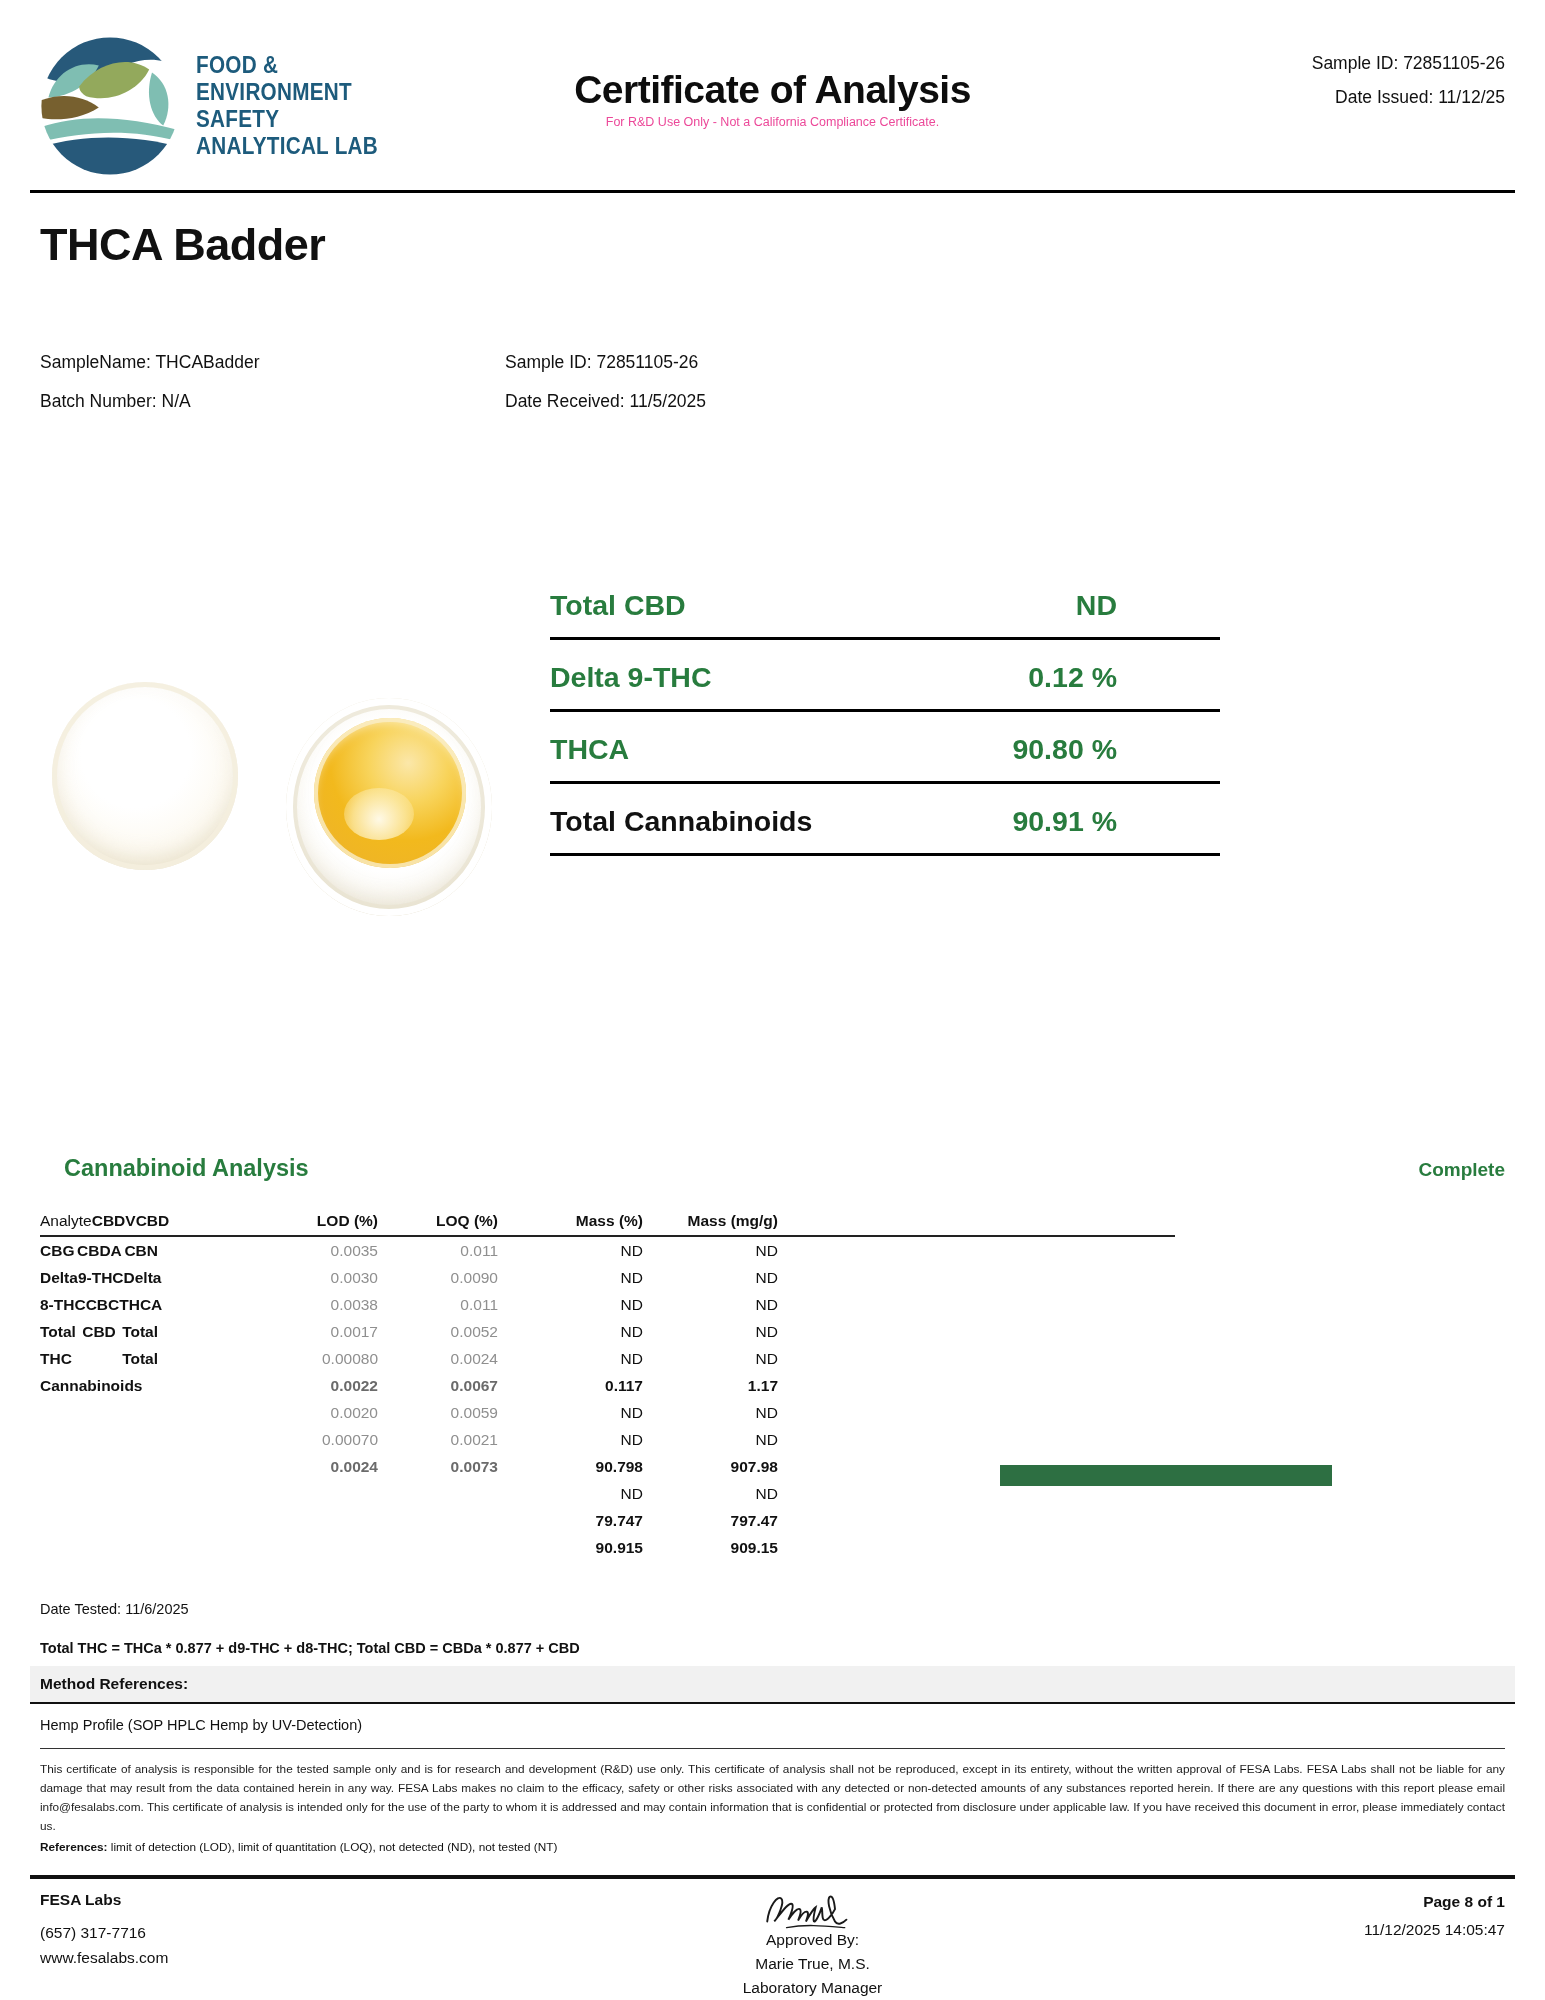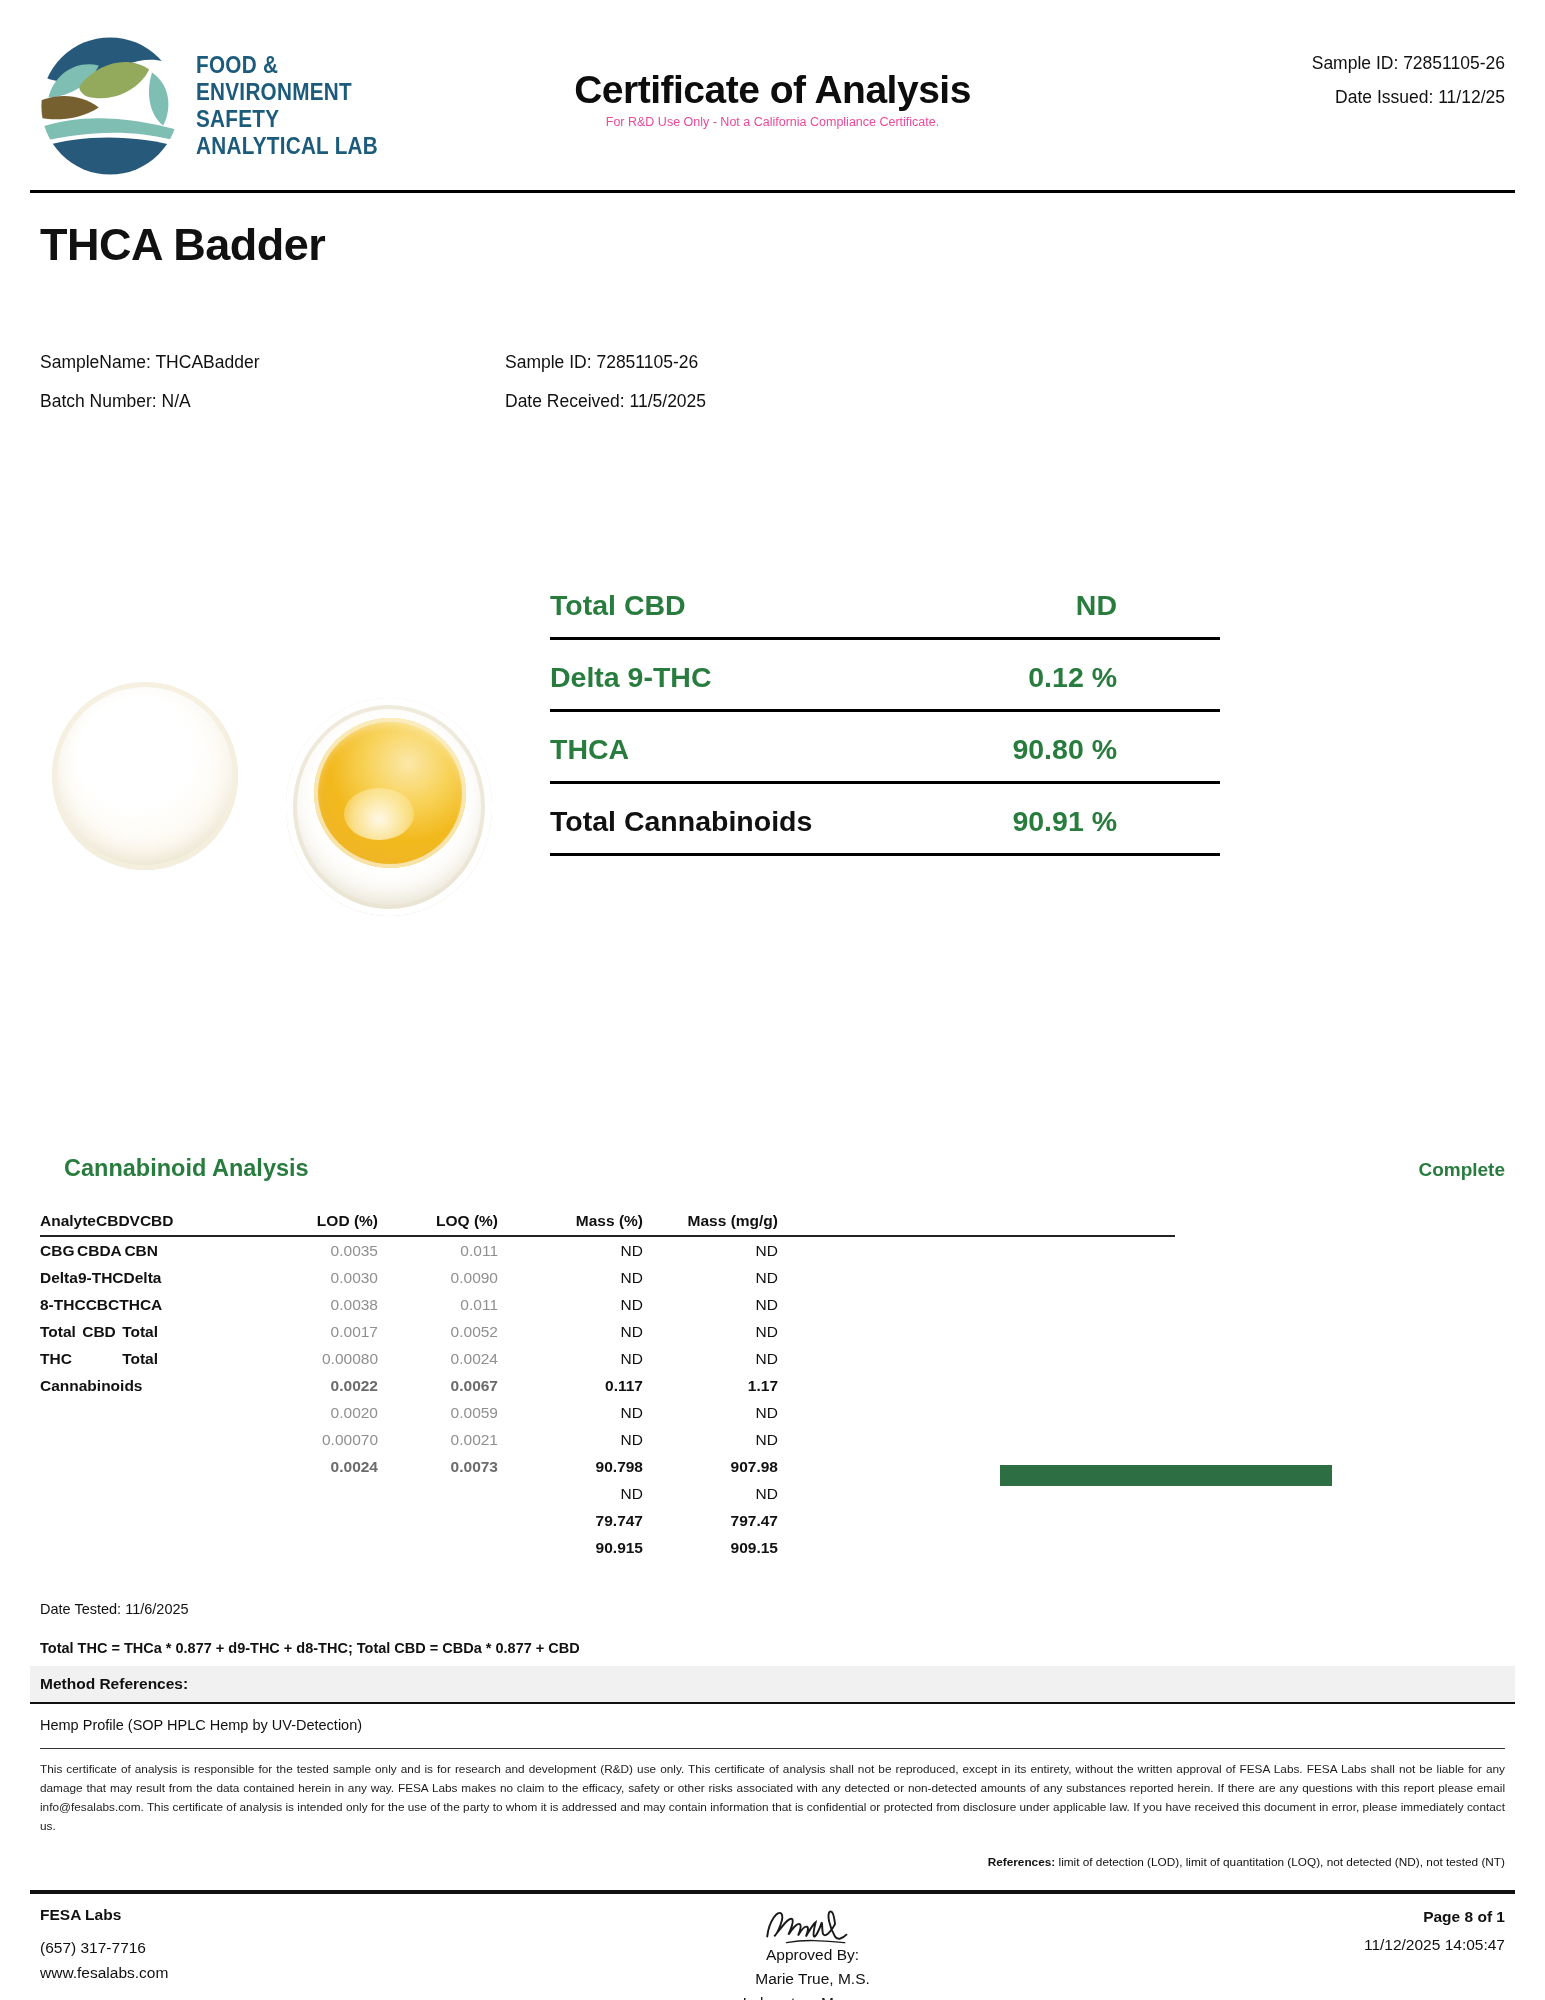--- a/index.html
+++ b/index.html
@@ -50,37 +50,37 @@
   .analysis-head{margin-top:233px;display:flex;justify-content:space-between;align-items:baseline;margin-left:24px;}
   .analysis-title{font-size:23.5px;font-weight:700;}
   .analysis-status{font-size:19px;font-weight:700;}
   .a-table{margin-top:24px;width:1135px;position:relative;font-size:15.5px;}
   .t-head,.t-row{display:grid;grid-template-columns:125px 213px 120px 145px 135px 1fr;height:27px;align-items:center;}
   .t-head{font-weight:700;}
   .t-head{border-bottom:2.5px solid #222;height:29px;}
   .c-analyte{width:118px;display:flex;justify-content:space-between;white-space:nowrap;}
   .c-analyte span{font-weight:700;}
   .c-analyte span.bw{font-weight:700;}
-  .t-head .c-analyte span.bw{font-weight:700;text-align:right;}
+  .t-head .c-analyte span.bw{font-weight:400;text-align:right;}
   .c-lod,.c-loq{text-align:right;color:var(--lod_gray,#8f8f8f);}
   .c-mass,.c-massmg{text-align:right;color:#111;}
   .t-row.bold .c-lod,.t-row.bold .c-loq{color:#6b6b6b;font-weight:700;}
   .t-row.bold .c-mass,.t-row.bold .c-massmg{font-weight:700;}
   .thca-bar{position:absolute;left:960px;top:259px;width:332px;height:21px;background:var(--bar_green,#2d6f42);}
 
   .date-tested{margin-top:40px;font-size:14.5px;}
   .formula{margin-top:23px;font-size:14.5px;font-weight:bold;}
 
   .method-bar{margin:10px -10px 0 -10px;background:var(--method_bar_bg,#f1f1f1);border-bottom:2.5px solid #111;
     height:36px;display:flex;align-items:center;padding-left:10px;font-size:15.5px;font-weight:700;}
   .method-value{margin-top:13px;font-size:14.5px;}
 
   
   .disclaimer{margin-top:15px;border-top:1.5px solid #333;padding-top:11px;font-size:11.8px;line-height:1.62;color:#1c1c1c;text-align:justify;}
-  .references{margin-top:19px;font-size:11.8px;text-align:right;}
+  .references{margin-top:4px;font-size:11.8px;}
   .references b{font-weight:700;}
   .bottom-rule{border-top:4.5px solid #111;margin:21px -10px 0 -10px;}
 
   
   .footer{margin-top:9px;display:grid;grid-template-columns:1fr auto 1fr;font-size:15.5px;}
   .footer-left{line-height:1.6;}
   .footer-left .company{font-weight:700;margin-bottom:8px;}
   .footer-center{text-align:center;transform:translateX(40px);line-height:1.55;}
   .footer-center svg{display:block;margin:0 auto -4px auto;}
   .footer-right{text-align:right;line-height:1.75;}

